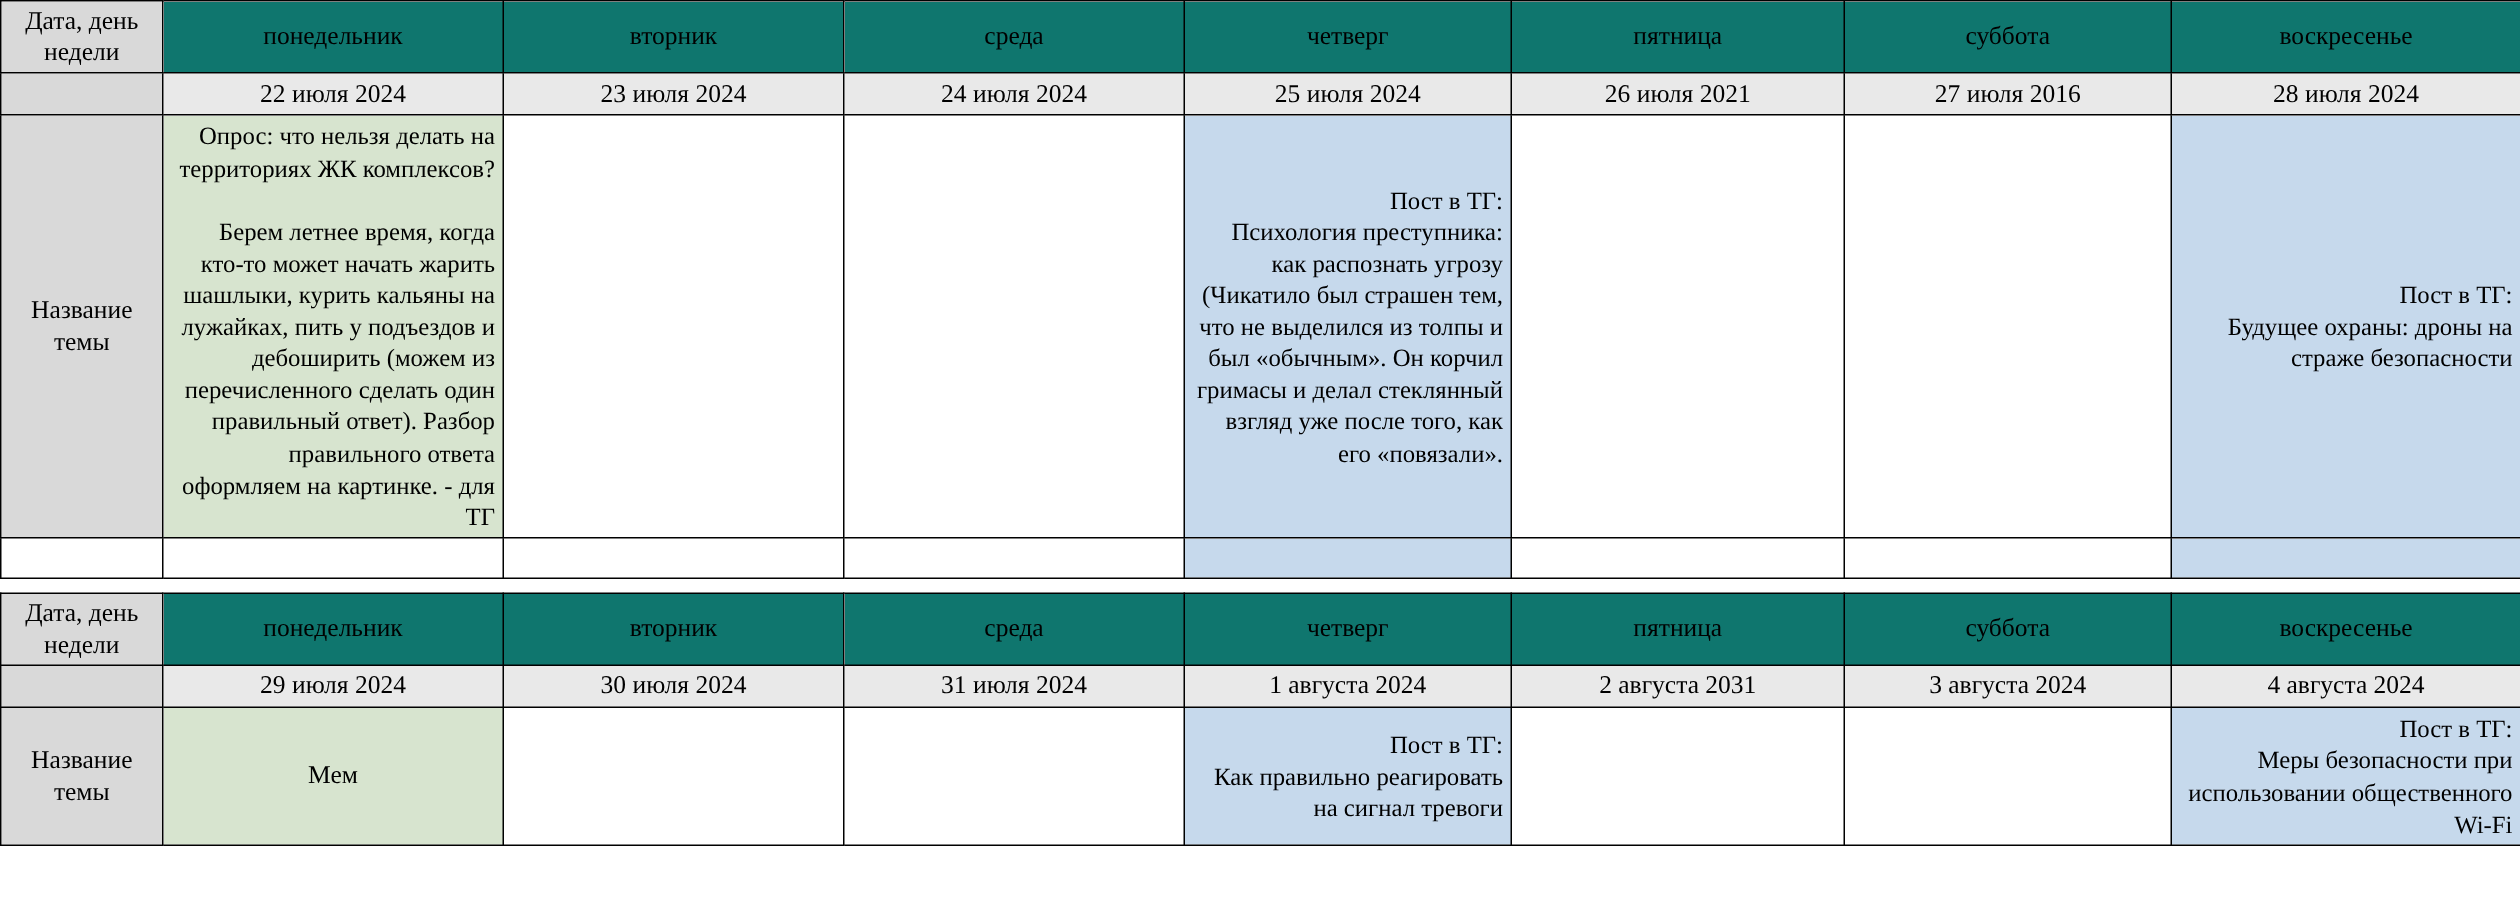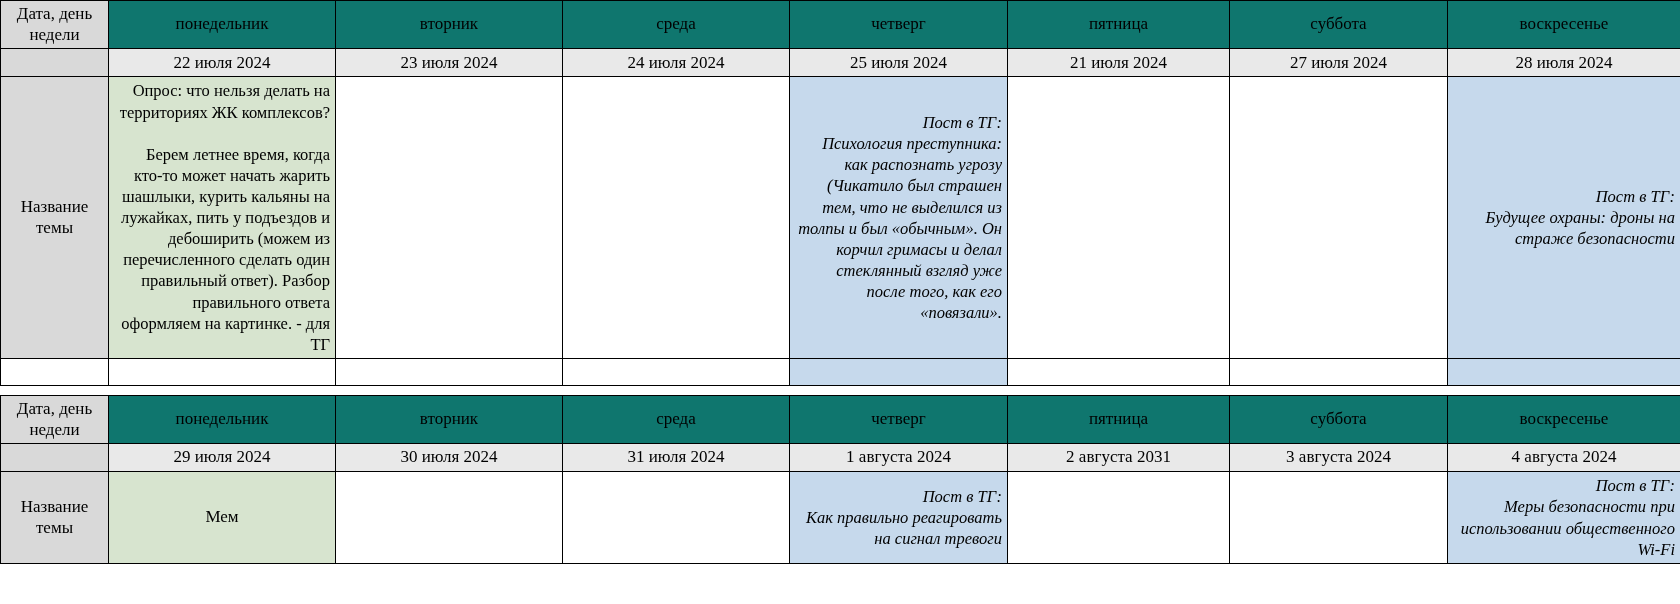--- a/index.html
+++ b/index.html
@@ -56,21 +56,20 @@
     font-size: 17px;
   }
   .blank {
     background: #ffffff;
   }
   .green {
     background: #d7e4cf;
   }
   .blue {
     background: #c6d9ec;
-    font-style: italic;
   }
   .topic-row td {
     vertical-align: middle;
   }
   .row-h-title { height: 44px; margin-top: 44px; }
   .row-h-date { height: 28px; }
   .row-h-topic1 { height: 248px; }
   .row-h-goal { height: 46px; }
   .row-h-topic2 { height: 80px; }
   .gap {
@@ -139,24 +138,24 @@
         <td class="date-cell">
             <span class="cell-text">23 июля 2024</span>
           </td>
         <td class="date-cell">
             <span class="cell-text">24 июля 2024</span>
           </td>
         <td class="date-cell">
             <span class="cell-text">25 июля 2024</span>
           </td>
         <td class="date-cell">
-            <span class="cell-text">21 июля 2024</span>
-          </td>
-        <td class="date-cell">
-            <span class="cell-text">27 июля 2024</span>
+            <span class="cell-text">26 июля 2021</span>
+          </td>
+        <td class="date-cell">
+            <span class="cell-text">27 июля 2016</span>
           </td>
         <td class="date-cell">
             <span class="cell-text">28 июля 2024</span>
           </td>
       </tr>
       <tr class="row-h-topic1 topic-row">
         <td class="hdr-label">
             <span class="cell-text">Название
 темы</span>
           </td>

